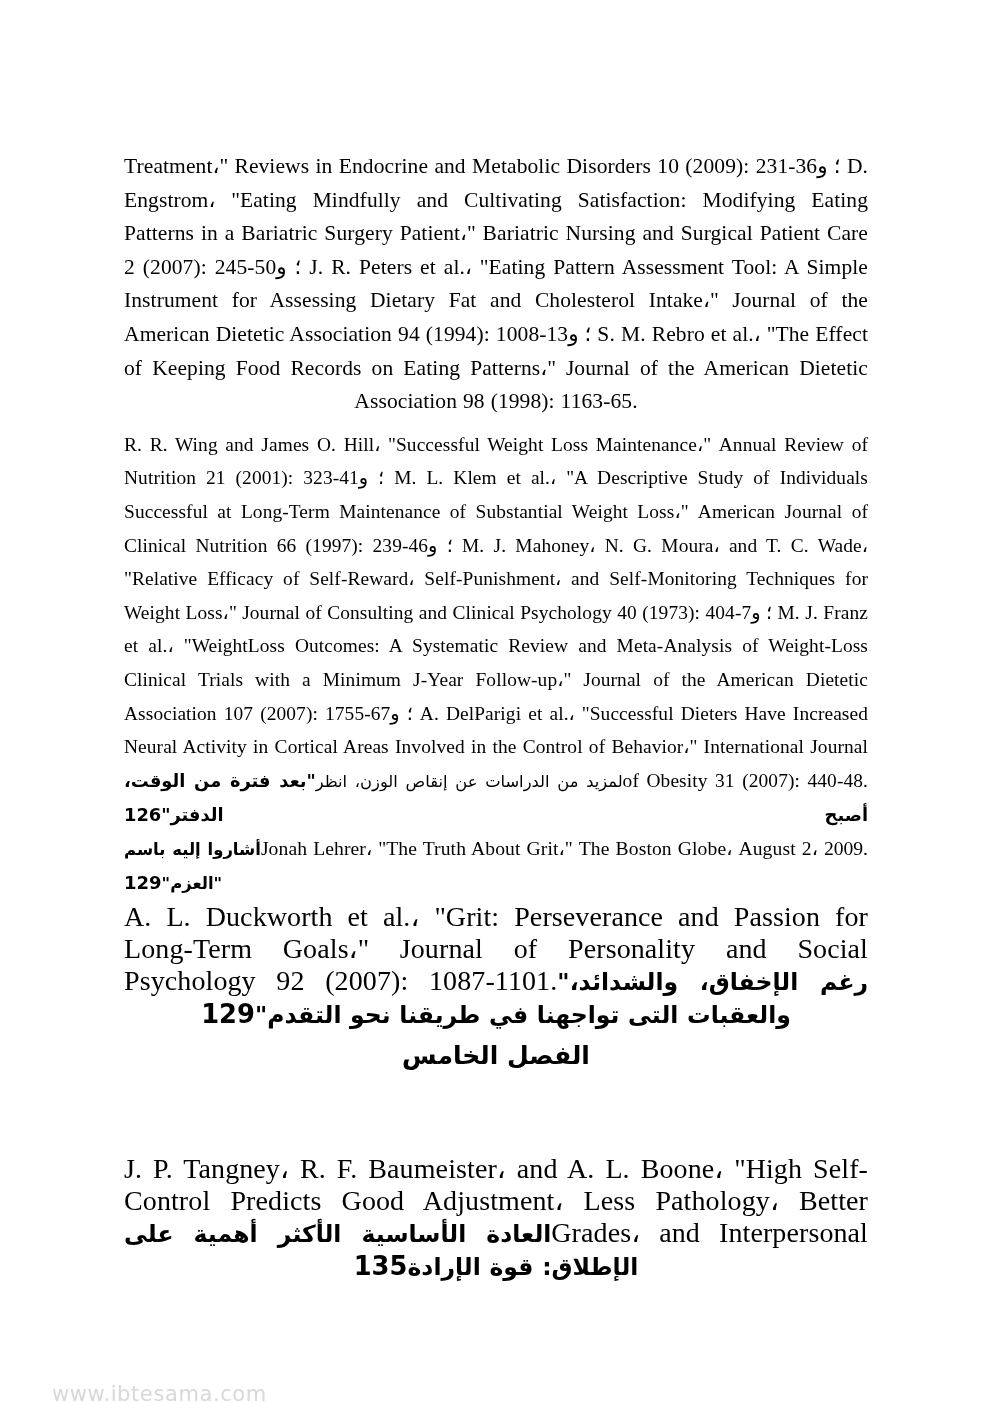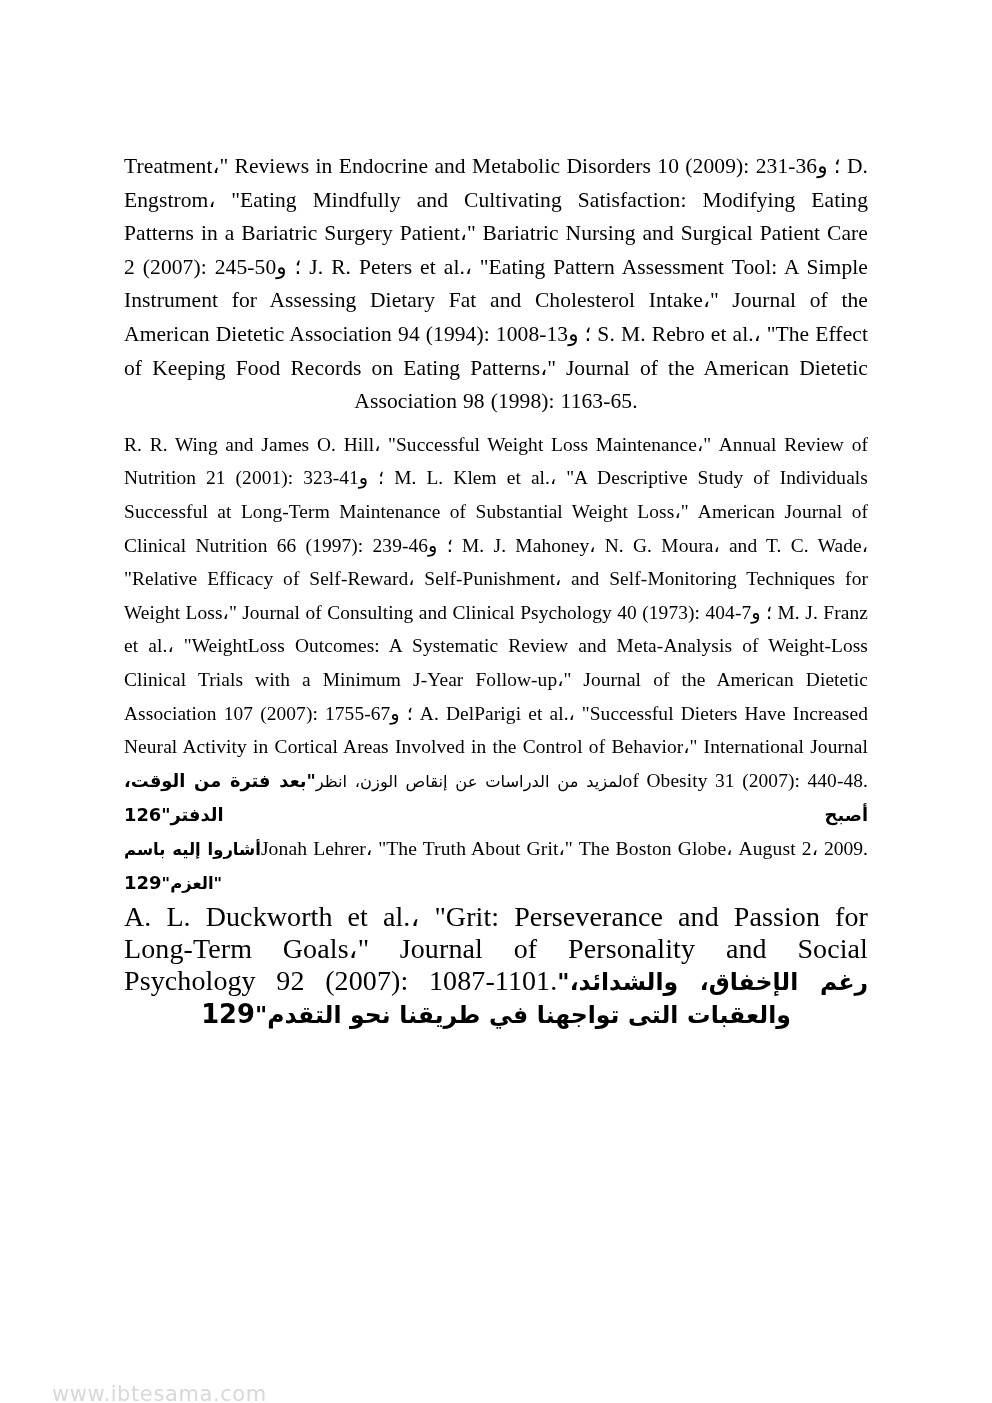--- a/index.html
+++ b/index.html
@@ -115,21 +115,23 @@
     <p class="note-block tight-leading">Treatment،" Reviews in Endocrine and Metabolic Disorders 10 (2009): 231-36؛ و D. Engstrom، "Eating Mindfully and Cultivating Satisfaction: Modifying Eating Patterns in a Bariatric Surgery Patient،" Bariatric Nursing and Surgical Patient Care 2 (2007): 245-50؛ و J. R. Peters et al.، "Eating Pattern Assessment Tool: A Simple Instrument for Assessing Dietary Fat and Cholesterol Intake،" Journal of the American Dietetic Association 94 (1994): 1008-13؛ و S. M. Rebro et al.، "The Effect of Keeping Food Records on Eating Patterns،" Journal of the American Dietetic Association 98 (1998): 1163-65.</p>
 
     <div class="gap-between-a-b"></div>
 
     <p class="note-block block-b"><span class="ltr">R. R. Wing and James O. Hill، "Successful Weight Loss Maintenance،" Annual Review of Nutrition 21 (2001): 323-41؛ و M. L. Klem et al.، "A Descriptive Study of Individuals Successful at Long-Term Maintenance of Substantial Weight Loss،" American Journal of Clinical Nutrition 66 (1997): 239-46؛ و M. J. Mahoney، N. G. Moura، and T. C. Wade، "Relative Efficacy of Self-Reward، Self-Punishment، and Self-Monitoring Techniques for Weight Loss،" Journal of Consulting and Clinical Psychology 40 (1973): 404-7؛ و M. J. Franz et al.، "WeightLoss Outcomes: A Systematic Review and Meta-Analysis of Weight-Loss Clinical Trials with a Minimum J-Year Follow-up،" Journal of the American Dietetic Association 107 (2007): 1755-67؛ و A. DelParigi et al.، "Successful Dieters Have Increased Neural Activity in Cortical Areas Involved in the Control of Behavior،" International Journal of Obesity 31 (2007): 440-48.</span><span class="ar-reg">لمزيد من الدراسات عن إنقاص الوزن، انظر</span><span class="ar-bold">"بعد فترة من الوقت، أصبح الدفتر"</span><span class="ar-bold">126</span></p>
 
     <p class="note-block block-c"><span class="ltr">Jonah Lehrer، "The Truth About Grit،" The Boston Globe، August 2، 2009.</span><span class="ar-inline">أشاروا إليه باسم "العزم"</span><span class="ar-bold">129</span></p>
 
     <p class="note-block block-d"><span class="ltr">A. L. Duckworth et al.، "Grit: Perseverance and Passion for Long-Term Goals،" Journal of Personality and Social Psychology 92 (2007): 1087-1101.</span><span class="ar-inline">"رغم الإخفاق، والشدائد، والعقبات التى تواجهنا في طريقنا نحو التقدم"</span><span class="ar-bold">129</span></p>
 
+    <div class="chapter-heading">الفصل الخامس</div>
 
     <div class="gap-after-heading"></div>
 
+    <p class="note-block block-d"><span class="ltr">J. P. Tangney، R. F. Baumeister، and A. L. Boone، "High Self-Control Predicts Good Adjustment، Less Pathology، Better Grades، and Interpersonal</span><span class="ar-inline">العادة الأساسية الأكثر أهمية على الإطلاق: قوة الإرادة</span><span class="ar-bold">135</span></p>
 
   </div>
 
   <div class="watermark">www.ibtesama.com</div>
 
 </div>
 
 </body></html>

